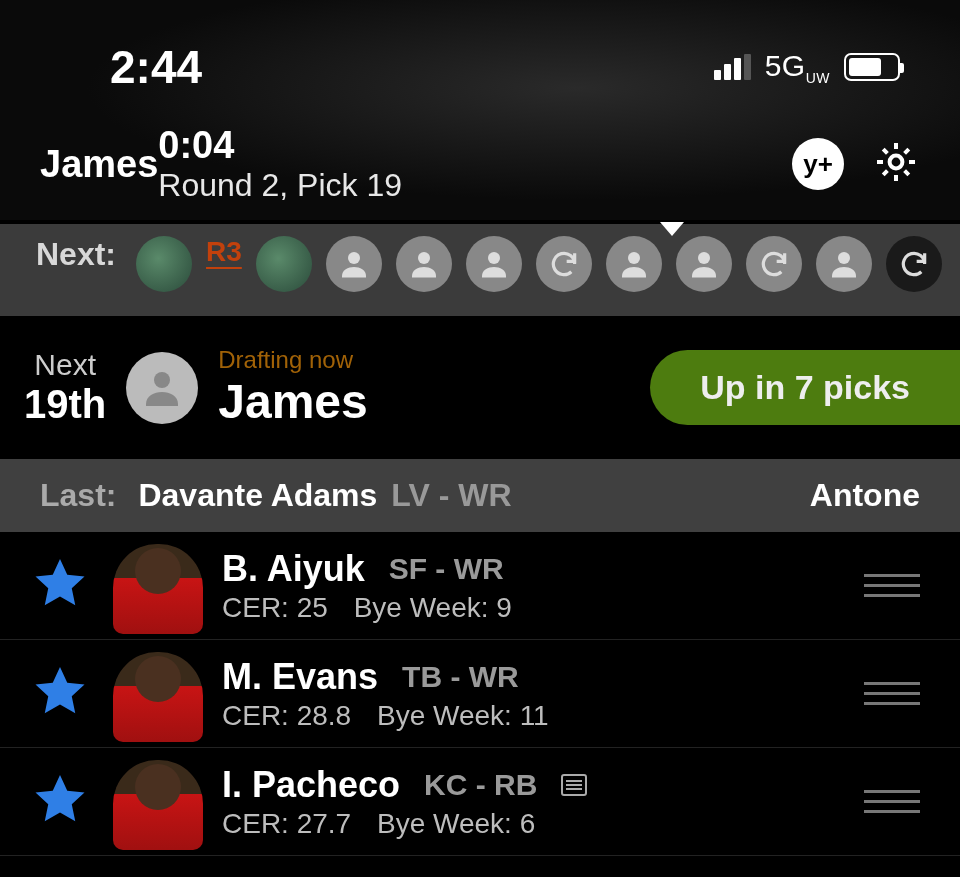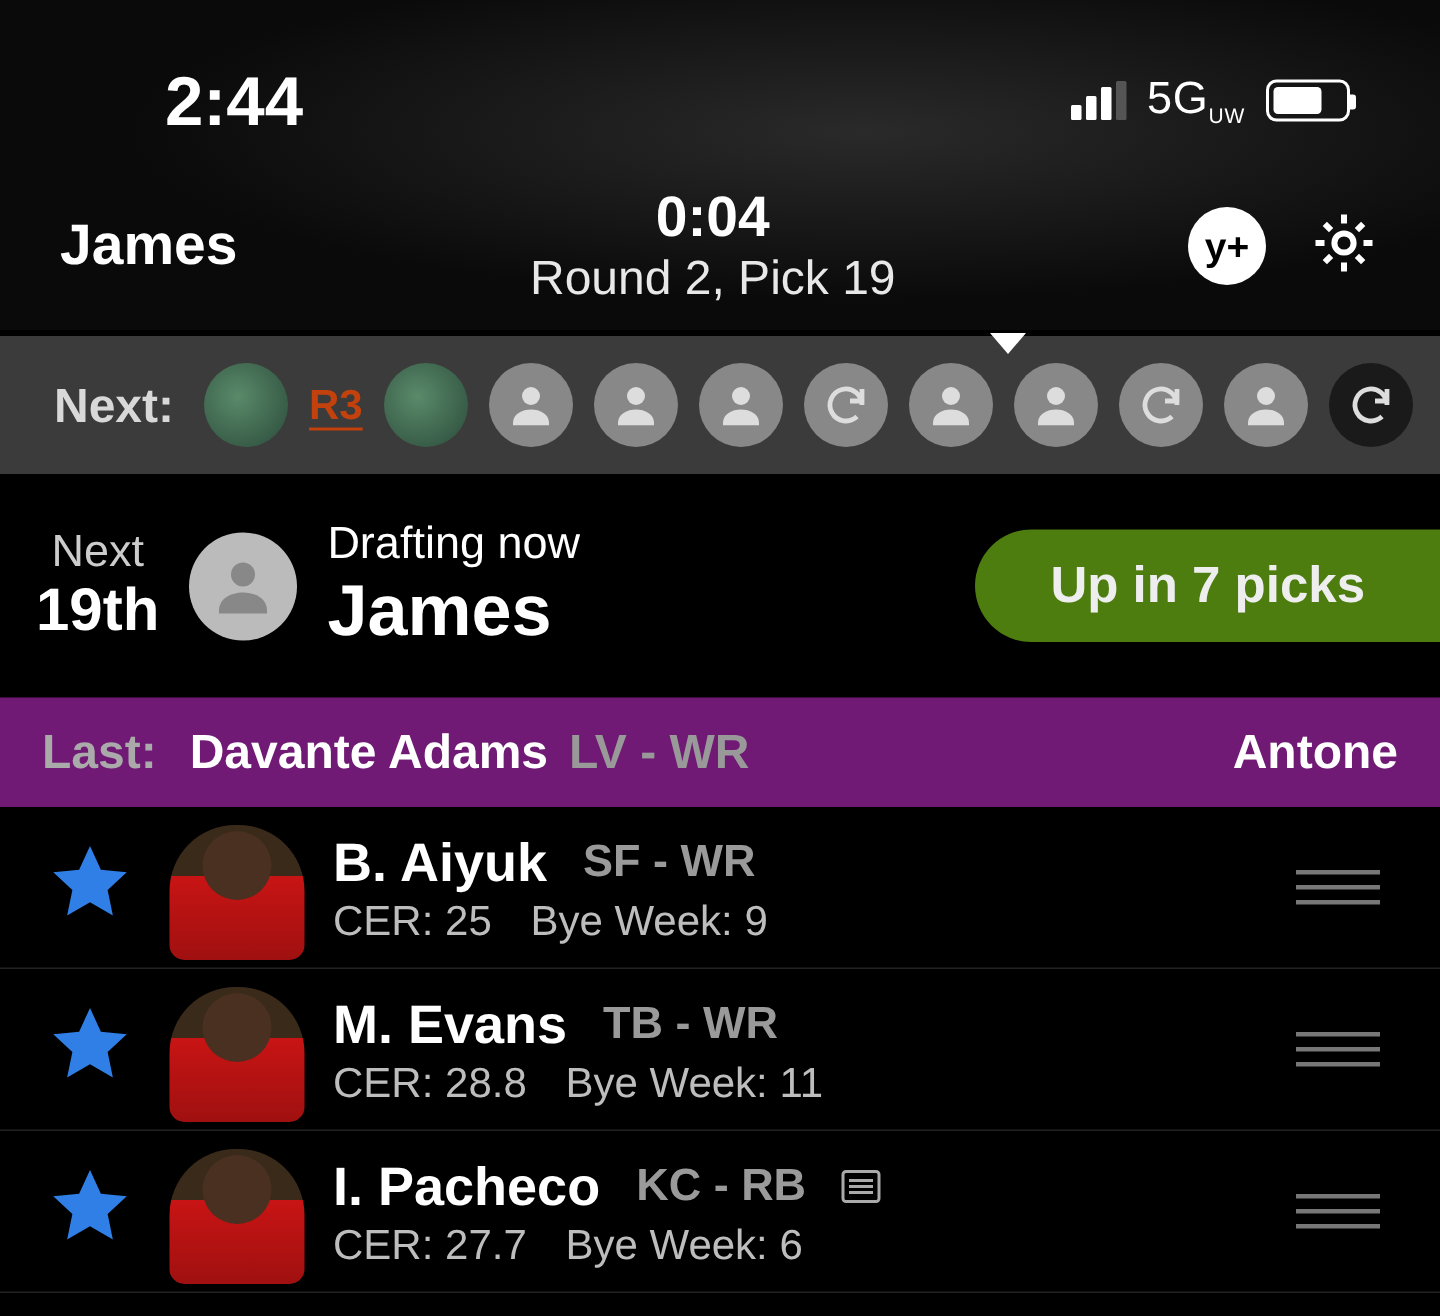--- a/index.html
+++ b/index.html
@@ -54,38 +54,38 @@
   .battery-fill { width:70%; height:100%; background:#fff; border-radius:3px; }
 
   .top-bar {
     position: relative;
     z-index: 2;
     display: flex;
     align-items: center;
     padding: 10px 40px 20px 40px;
   }
   .leave { font-size: 38px; font-weight: 600; }
-  .center-info { flex:1; text-align:center; }
+  .center-info { flex:1; text-align:left; }
   .timer { font-size: 38px; font-weight: 700; }
   .round-pick { font-size: 32px; font-weight: 500; color:#e8e8e8; }
   .top-actions { display:flex; align-items:center; gap:28px; }
   .yplus {
     width:52px; height:52px; border-radius:50%;
     background:#fff; color:#000;
     display:flex; align-items:center; justify-content:center;
     font-weight:800; font-size:26px;
   }
   .gear svg { width:48px; height:48px; }
 
   .next-row {
     position: relative;
     z-index: 2;
     background: rgba(90,90,90,0.65);
     display:flex;
-    align-items:center;
+    align-items:flex-start;
     gap:14px;
     padding: 12px 36px;
     height: 92px;
   }
   .next-label { font-size:32px; font-weight:600; color:#d8d8d8; margin-right:6px; }
   .avatar-slot {
     width:56px; height:56px; border-radius:50%;
     background:#888;
     display:flex; align-items:center; justify-content:center;
     flex-shrink:0;
@@ -120,37 +120,37 @@
   }
   .pick-col { text-align:center; }
   .pick-label { font-size:30px; color:#ccc; font-weight:500; }
   .pick-num { font-size:40px; font-weight:700; }
   .drafter-avatar {
     width:72px; height:72px; border-radius:50%;
     background:#bbb;
     display:flex; align-items:center; justify-content:center;
   }
   .drafter-avatar svg { width:48px; height:48px; }
-  .drafter-text .dn { font-size:30px; color:#ffffff; font-weight:500; }
+  .drafter-text .dn { font-size:24px; color:#a16207; font-weight:500; }
   .drafter-text .name { font-size:48px; font-weight:700; }
   .up-pill {
     margin-left:auto;
     background:#4d7c0f;
     color:#eee;
     font-size:34px;
     font-weight:600;
     padding: 18px 50px;
     border-radius: 40px 0 0 40px;
   }
 
   .last-row {
-    background:#701a75;
+    background:#404040;
     display:flex;
     align-items:flex-start;
-    padding: 18px 28px;
+    padding: 18px 40px;
     font-size:32px;
   }
   .last-label { color:#aaa; font-weight:600; margin-right:22px; }
   .last-player { font-weight:700; margin-right:14px; }
   .last-pos { color:#999; font-weight:600; }
   .last-by { margin-left:auto; font-weight:700; }
 
   .player-list { }
   .player-row {
     display:flex;

